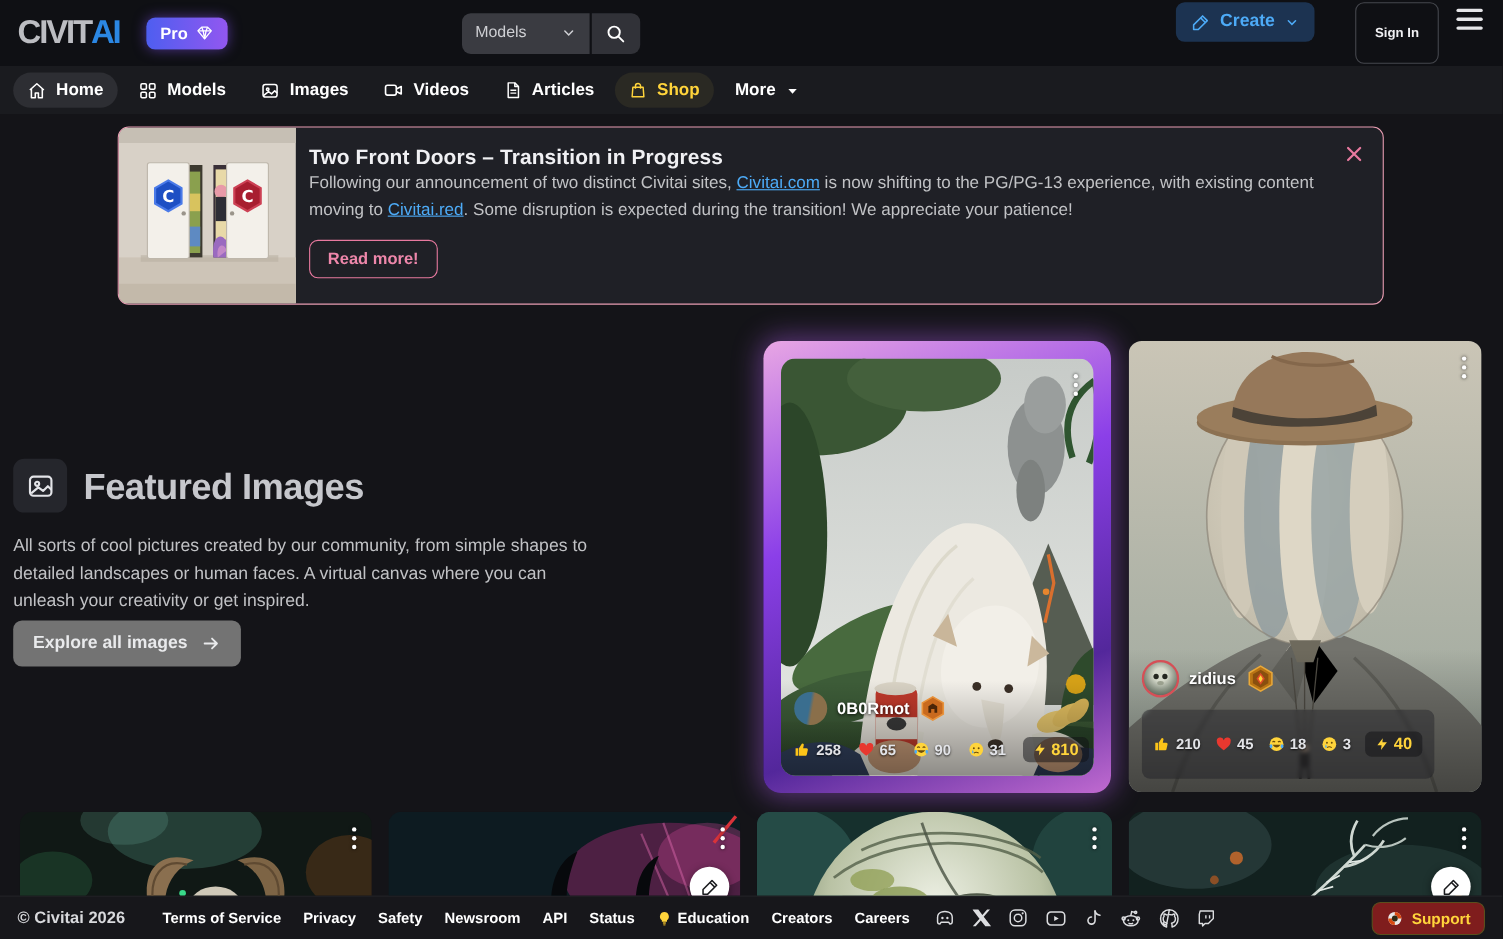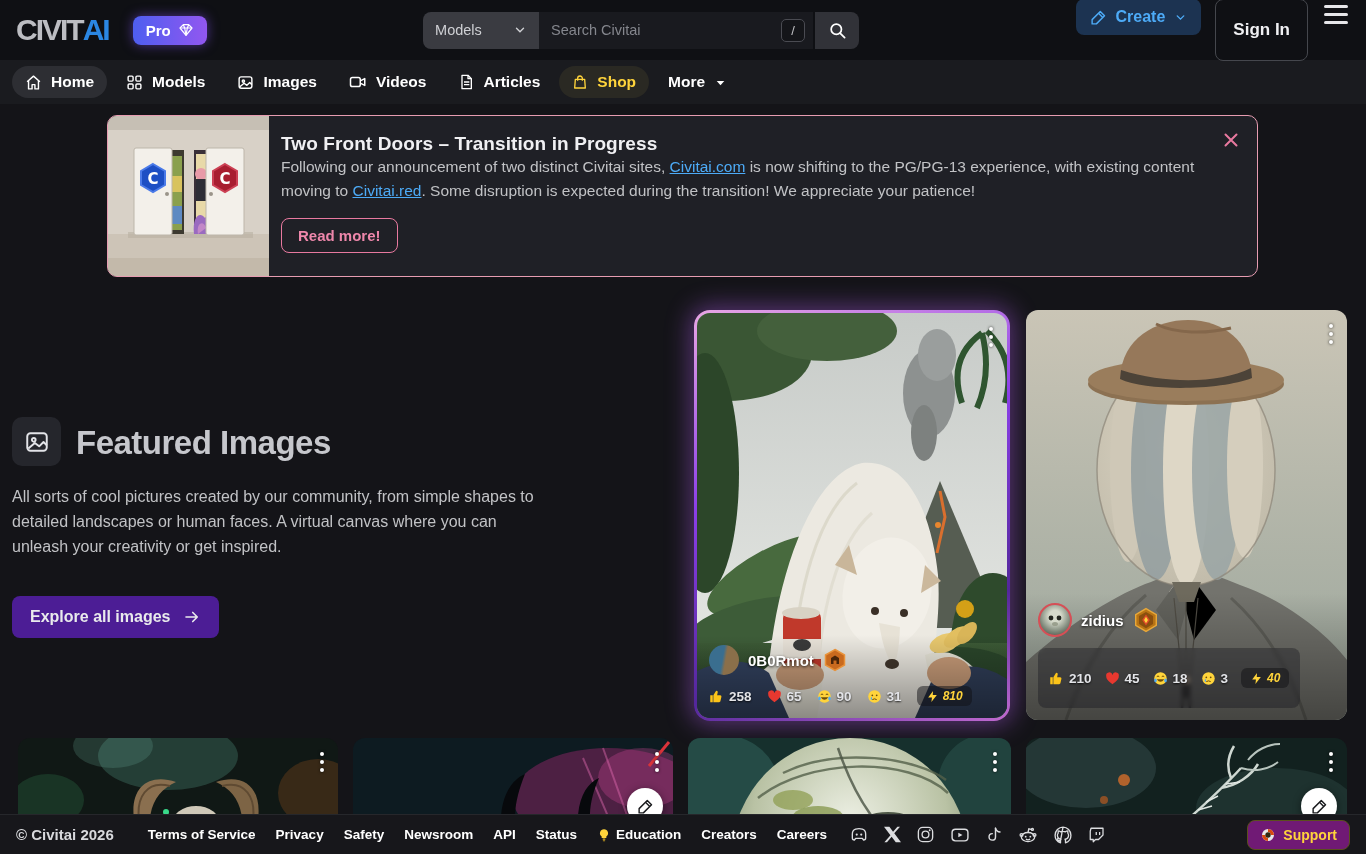--- a/index.html
+++ b/index.html
@@ -23,21 +23,21 @@
     color:#e6e6e9; font-size:14.5px; padding:0 44px 0 12px; font-family:inherit; }
   .search-input-box input::placeholder { color:#84868d; }
   .kbd { position:absolute; right:8px; top:7px; width:24px; height:23px; border:1px solid #4a4b52;
     border-radius:5px; display:grid; place-items:center; font-size:13px; color:#c1c2c5; background:#141519; }
   .search-btn { width:44px; background:#313238; border:none; border-radius:0 8px 8px 0; margin-left:2px;
     display:grid; place-items:center; cursor:pointer; }
   .right-group { display:flex; align-items:flex-start; gap:14px; }
   .create-btn { display:flex; align-items:center; gap:9px; background:#1c3351; color:#4dabf7;
     font-weight:600; font-size:16px; padding:9px 14px; border-radius:8px; border:none; cursor:pointer; font-family:inherit; }
   .signin-btn { background:transparent; border:1px solid #45474d; border-radius:8px; color:#f0f0f3;
-    font-weight:600; font-size:17px; padding:20px 17px; cursor:pointer; font-family:inherit; }
+    font-weight:600; font-size:12px; padding:20px 17px; cursor:pointer; font-family:inherit;margin-left:23px; }
   .burger { display:flex; flex-direction:column; gap:5px; padding:6px 2px; cursor:pointer; }
   .burger i { width:24px; height:3px; background:#e6e6e9; border-radius:2px; }
 
   
   .mainnav { height:44px; background:#1a1b1f; display:flex; align-items:center; gap:6px; padding:0 12px; }
   .nav-item { display:flex; align-items:center; gap:9px; padding:7px 13px; border-radius:18px;
     font-weight:600; font-size:15.5px; color:#fff; cursor:pointer; }
   .nav-item.active { background:#2d2e33; }
   .nav-item.shop { background:#2a2923; color:#ffd43b; }
 
@@ -56,26 +56,26 @@
     color:#ee87ab; font-weight:600; font-size:15px; padding:8px 16px; border-radius:8px; cursor:pointer; font-family:inherit; }
   .banner-close { position:absolute; top:13px; right:15px; cursor:pointer; width:22px; height:22px; }
 
   
   .featured-icon { position:absolute; left:12px; top:313px; width:49px; height:49px; background:#25262c;
     border-radius:10px; display:grid; place-items:center; }
   .featured-title { position:absolute; left:76px; top:320px; font-size:33px; font-weight:800;
     color:#c6c7cc; letter-spacing:-.5px; }
   .featured-desc { position:absolute; left:12px; top:380px; width:530px; font-size:16px;
     line-height:25px; color:#c1c2c5; }
-  .explore-btn { position:absolute; left:12px; top:492px; height:42px; display:flex; align-items:center;
-    gap:12px; background:#4c1d95; border:none; border-radius:8px; padding:0 18px; color:#e9eaec;
+  .explore-btn { position:absolute; left:12px; top:460px; height:42px; display:flex; align-items:center;
+    gap:12px; background:#737373; border:none; border-radius:8px; padding:0 18px; color:#e9eaec;
     font-weight:700; font-size:16px; cursor:pointer; font-family:inherit; }
 
   
-  .fcard1-glow { position:absolute; left:694px; top:206px; width:316px; height:411px; padding:3px;
+  .fcard1-glow { position:absolute; left:694px; top:206px; width:316px; height:411px; padding:16px;
     border-radius:16px; background:linear-gradient(160deg,#e8a6e4,#8b3fe8 38%,#53279b 75%,#c06ad0);
     box-shadow:0 0 24px 4px rgba(170,92,228,.45); }
   .fcard { position:relative; width:100%; height:100%; border-radius:13px; overflow:hidden; cursor:pointer; }
   .fcard2 { position:absolute; left:1026px; top:206px; width:321px; height:410px; border-radius:12px;
     overflow:hidden; cursor:pointer; }
   .fcard > svg, .fcard2 > svg { position:absolute; inset:0; }
   .dots { position:absolute; top:12px; right:12px; display:flex; flex-direction:column; gap:4px;
     cursor:pointer; padding:2px; }
   .dots i { width:4px; height:4px; border-radius:50%; background:#fff; box-shadow:0 0 3px rgba(0,0,0,.8); }
   .card-foot { position:absolute; left:0; right:0; bottom:0; padding:10px 12px 12px;
@@ -83,39 +83,39 @@
   .user-row { display:flex; align-items:center; gap:9px; margin-bottom:11px; }
   .avatar { width:30px; height:30px; border-radius:50%; flex:none; overflow:hidden; }
   .avatar.ring { width:34px; height:34px; border:2px solid #d64f56; }
   .uname { font-weight:700; font-size:15px; color:#fff; text-shadow:0 1px 3px rgba(0,0,0,.85); }
   .reactions { display:flex; align-items:center; gap:15px; }
   .reactions.pill { display:inline-flex; gap:13px; background:rgba(22,22,28,.38); border-radius:8px;
     padding:20px 11px; backdrop-filter:blur(2px); }
   .reaction { display:flex; align-items:center; gap:5px; font-size:13.5px; font-weight:600;
     color:#e3e4e8; text-shadow:0 1px 2px rgba(0,0,0,.8); cursor:pointer; }
   .zap-pill { display:flex; align-items:center; gap:4px; background:rgba(15,15,20,.5); border-radius:6px;
-    padding:3px 9px; color:#ffd43b; font-weight:700; font-size:12px; cursor:pointer;font-style:italic; }
+    padding:3px 9px; color:#ffd43b; font-weight:700; font-size:15px; cursor:pointer; }
 
   
   .mini { position:absolute; top:634px; height:92px; border-radius:12px; overflow:hidden; cursor:pointer; }
   .mini > svg { position:absolute; inset:0; }
   .m1 { left:18px; width:320px; } .m2 { left:353px; width:320px; }
   .m3 { left:688px; width:323px; } .m4 { left:1026px; width:321px; }
   .brush-btn { position:absolute; right:10px; bottom:6px; width:36px; height:36px; border-radius:50%;
     background:#fff; display:grid; place-items:center; box-shadow:0 2px 8px rgba(0,0,0,.45); cursor:pointer; }
 
   
   .footer { height:40px; background:#17171b; border-top:1px solid #26272b; display:flex;
     align-items:center; padding:0 16px; }
   .copyright { font-weight:700; font-size:15px; color:#d8d9dc; margin-right:24px; }
   .flink { font-size:13.5px; font-weight:600; color:#ffffff; margin:0 10px; cursor:pointer;
     display:flex; align-items:center; gap:5px; }
   .socials { display:flex; align-items:center; gap:15px; margin-left:12px; }
   .socials span { cursor:pointer; display:grid; place-items:center; }
-  .support-btn { margin-left:auto; display:flex; align-items:center; gap:7px; background:#701a75;
+  .support-btn { margin-left:auto; display:flex; align-items:center; gap:7px; background:#7f1d1d;
     border:1px solid #5b4f1d; border-radius:8px; padding:6px 12px; color:#ffd43b; font-weight:700;
     font-size:14px; cursor:pointer; font-family:inherit; }
 </style>
 </head>
 <body>
 
 <header class="topbar">
   <div class="logo">
     <span class="c1">CIVIT</span>
       <span class="c2">AI</span>
@@ -132,24 +132,20 @@
 
   <div class="search-wrap">
     <div class="search-group">
       <div class="search-select">
         <span>Models</span>
         <span>
           <svg width="14" height="14" viewBox="0 0 24 24" fill="none" stroke="#cfd0d4" stroke-width="2.4" stroke-linecap="round">
               <path d="M6 9 L12 15 L18 9"></path>
             </svg>
         </span>
-      </div>
-      <div class="search-input-box">
-        <input type="text" placeholder="Search Civitai" style="">
-        <span class="kbd">/</span>
       </div>
       <button class="search-btn">
         <span>
           <svg width="19" height="19" viewBox="0 0 24 24" fill="none" stroke="#fff" stroke-width="2.2" stroke-linecap="round">
               <circle cx="10.5" cy="10.5" r="6.5"></circle>
               <path d="M15.5 15.5 L21 21"></path>
             </svg>
         </span>
       </button>
     </div>

